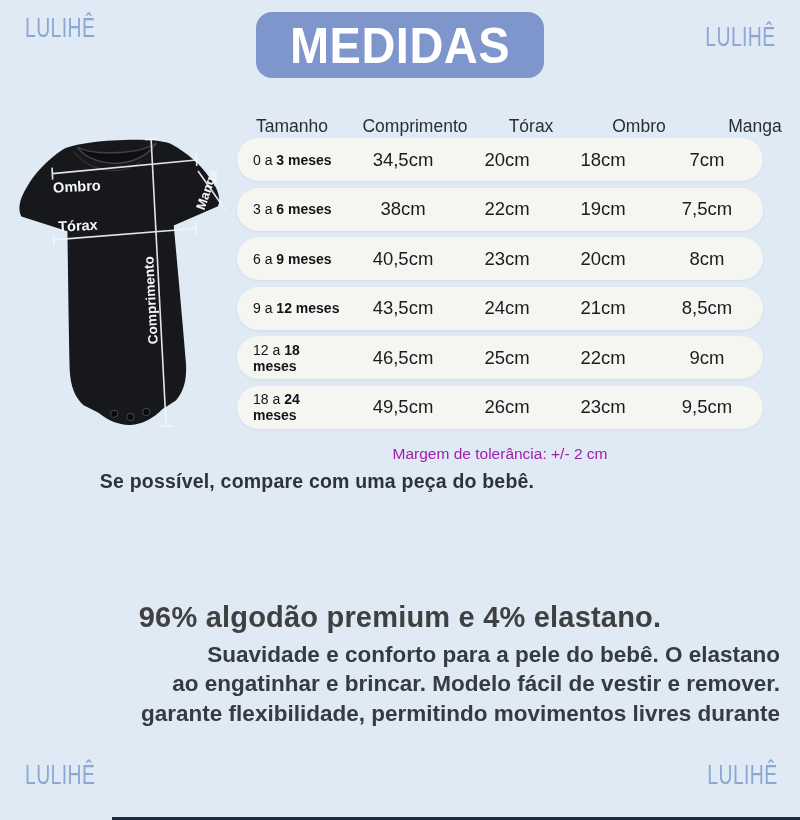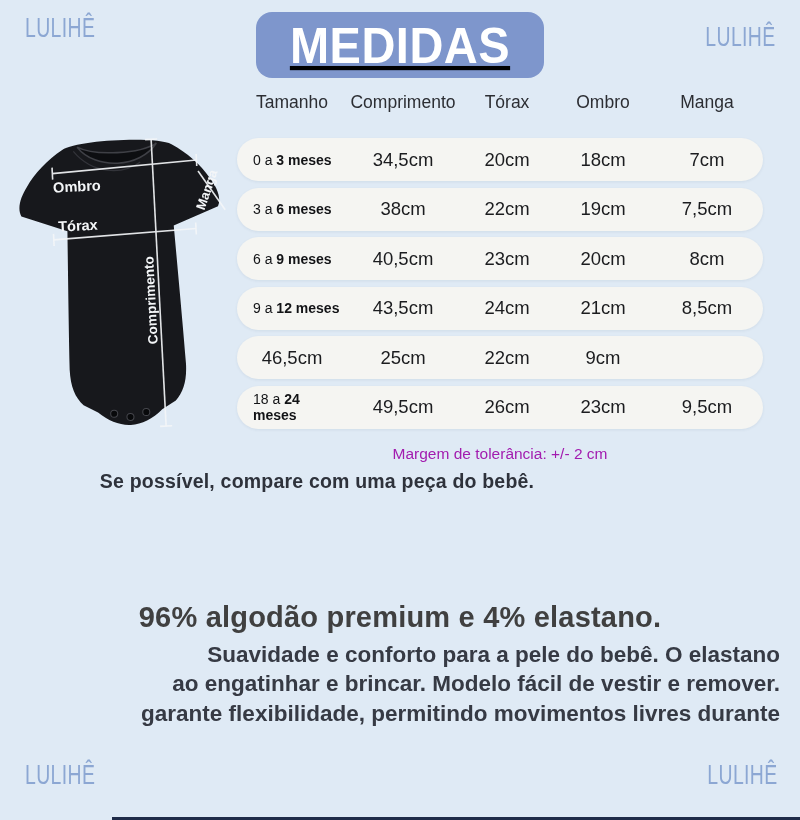--- a/index.html
+++ b/index.html
@@ -20,22 +20,22 @@
     position:absolute; left:50%; transform:translateX(-50%);
     width:288px; height:66px; background:#7e96cc; border-radius:16px;
     display:flex; align-items:center; justify-content:center;
   }
   .badge span {
     color:#ffffff; font-weight:800; font-size:47px; letter-spacing:0.5px;
     transform:scaleY(1.05);
   }
   
   .tbl-head {
-    position:absolute; left:237px; top:92px; width:526px;
-    display:grid; grid-template-columns:110px 112px 96px 96px 112px;
+    position:absolute; left:237px; top:116px; width:526px;
+    display:grid; grid-template-columns:110px 112px 96px 96px 112px;gap:12px;
   }
   .tbl-head div {
     text-align:center; font-size:17.5px; color:#2c2e33; font-weight:500;
   }
   .rows { position:absolute; left:237px; top:138px; width:526px; }
   .row {
     display:grid; grid-template-columns:110px 112px 96px 96px 112px;
     align-items:center; height:43px; margin-bottom:6.5px;
     background:#f5f5f2; border-radius:24px;
     box-shadow:0 1px 3px rgba(40,60,90,0.08);
@@ -70,21 +70,21 @@
   }
 </style>
 </head>
 <body>
 
 <div class="page">
 
   <div class="watermark" style="left:25px; top:13px;">LULIHÊ</div>
   <div class="watermark wm-tr" style="right:24px; top:22px;">LULIHÊ</div>
 
-  <div class="badge" style="top:12px;text-decoration:underline;">
+  <div class="badge" style="top:12px;">
     <span>MEDIDAS</span>
   </div>
 
   <div class="photo">
     <svg viewBox="0 0 235 305">
 
       <path d="M 63,16
            C 78,7 157,7 172,16
            C 187,25 200,38 208,51
            C 215,61 219,72 215,80
@@ -161,20 +161,21 @@
       <div class="cell">8cm</div>
     </div>
     <div class="row">
       <div class="cell cell-size"><span>9 a </span><span class="b">12 meses</span></div>
       <div class="cell">43,5cm</div>
       <div class="cell">24cm</div>
       <div class="cell">21cm</div>
       <div class="cell">8,5cm</div>
     </div>
     <div class="row">
+      <div class="cell cell-size"><span>12 a </span><span class="b">18 meses</span></div>
       <div class="cell">46,5cm</div>
       <div class="cell">25cm</div>
       <div class="cell">22cm</div>
       <div class="cell">9cm</div>
     </div>
     <div class="row">
       <div class="cell cell-size"><span>18 a </span><span class="b">24 meses</span></div>
       <div class="cell">49,5cm</div>
       <div class="cell">26cm</div>
       <div class="cell">23cm</div>

